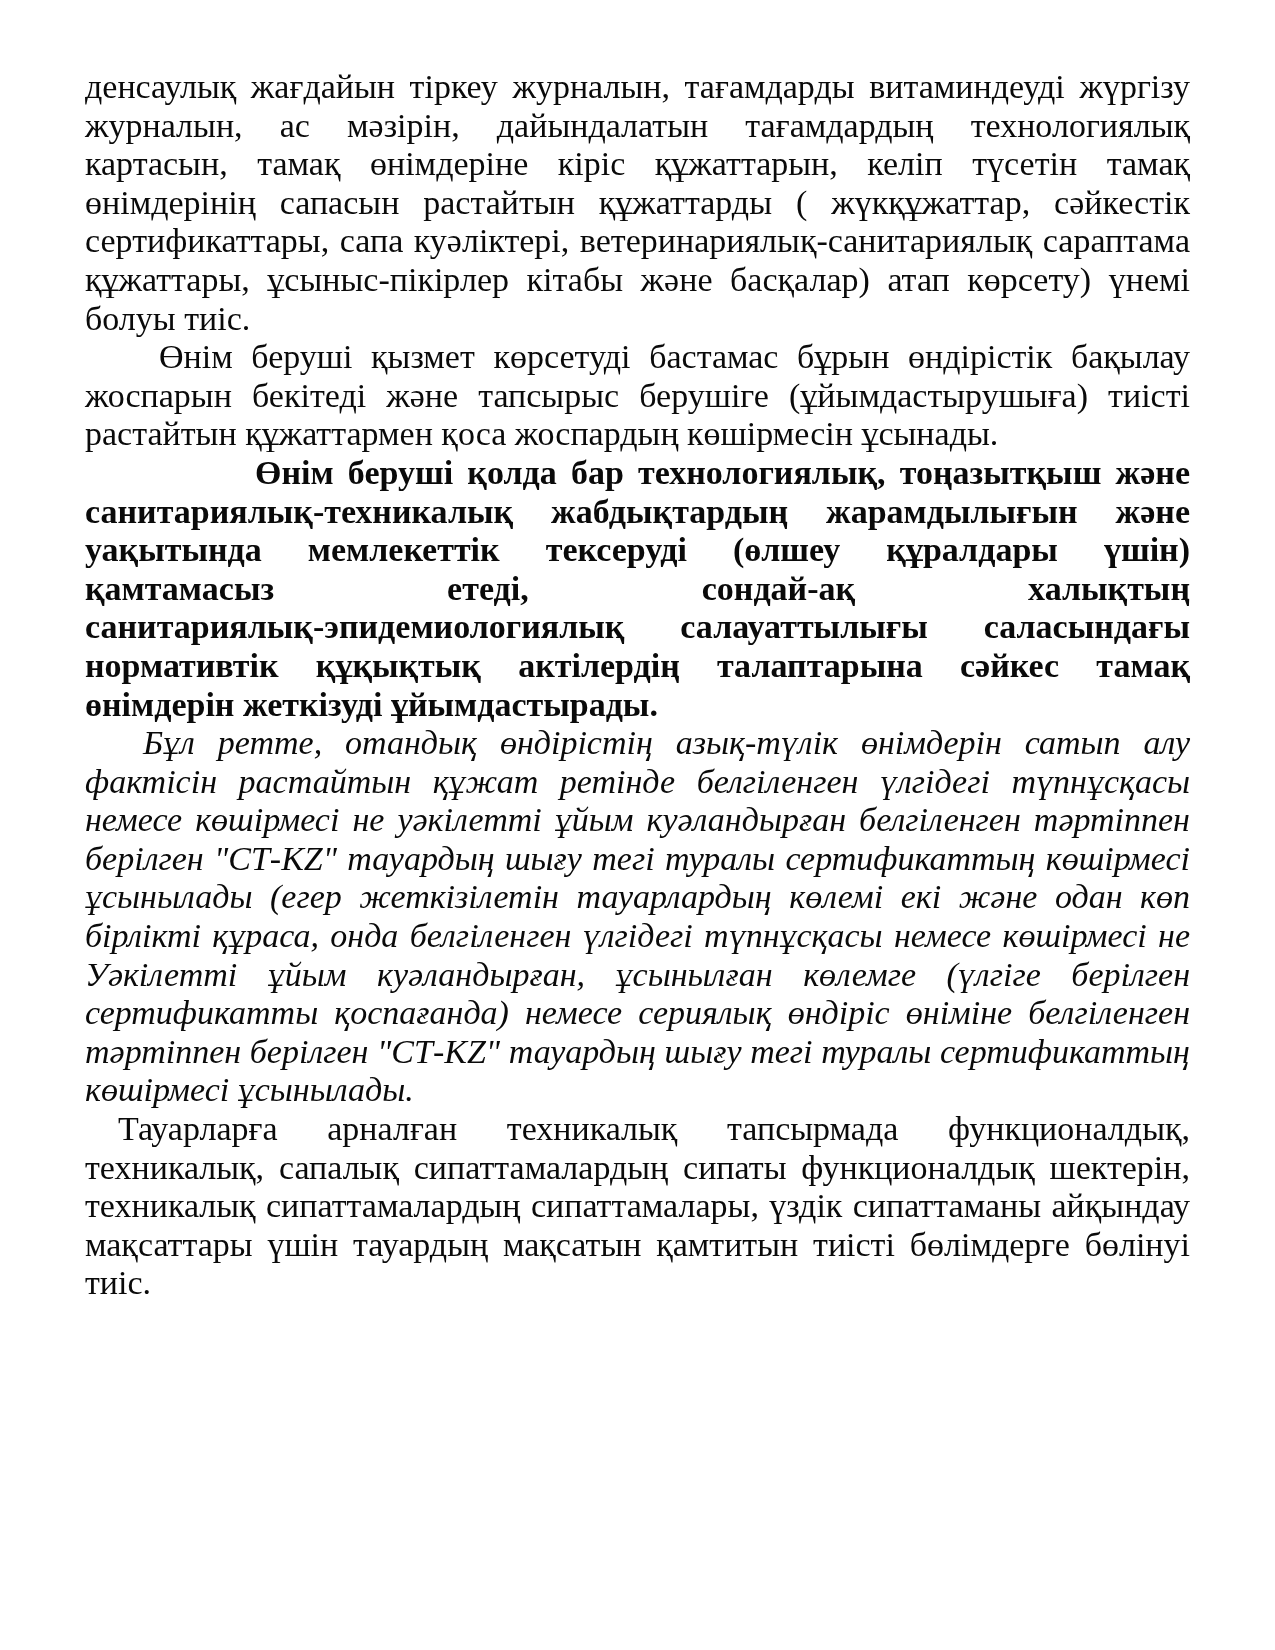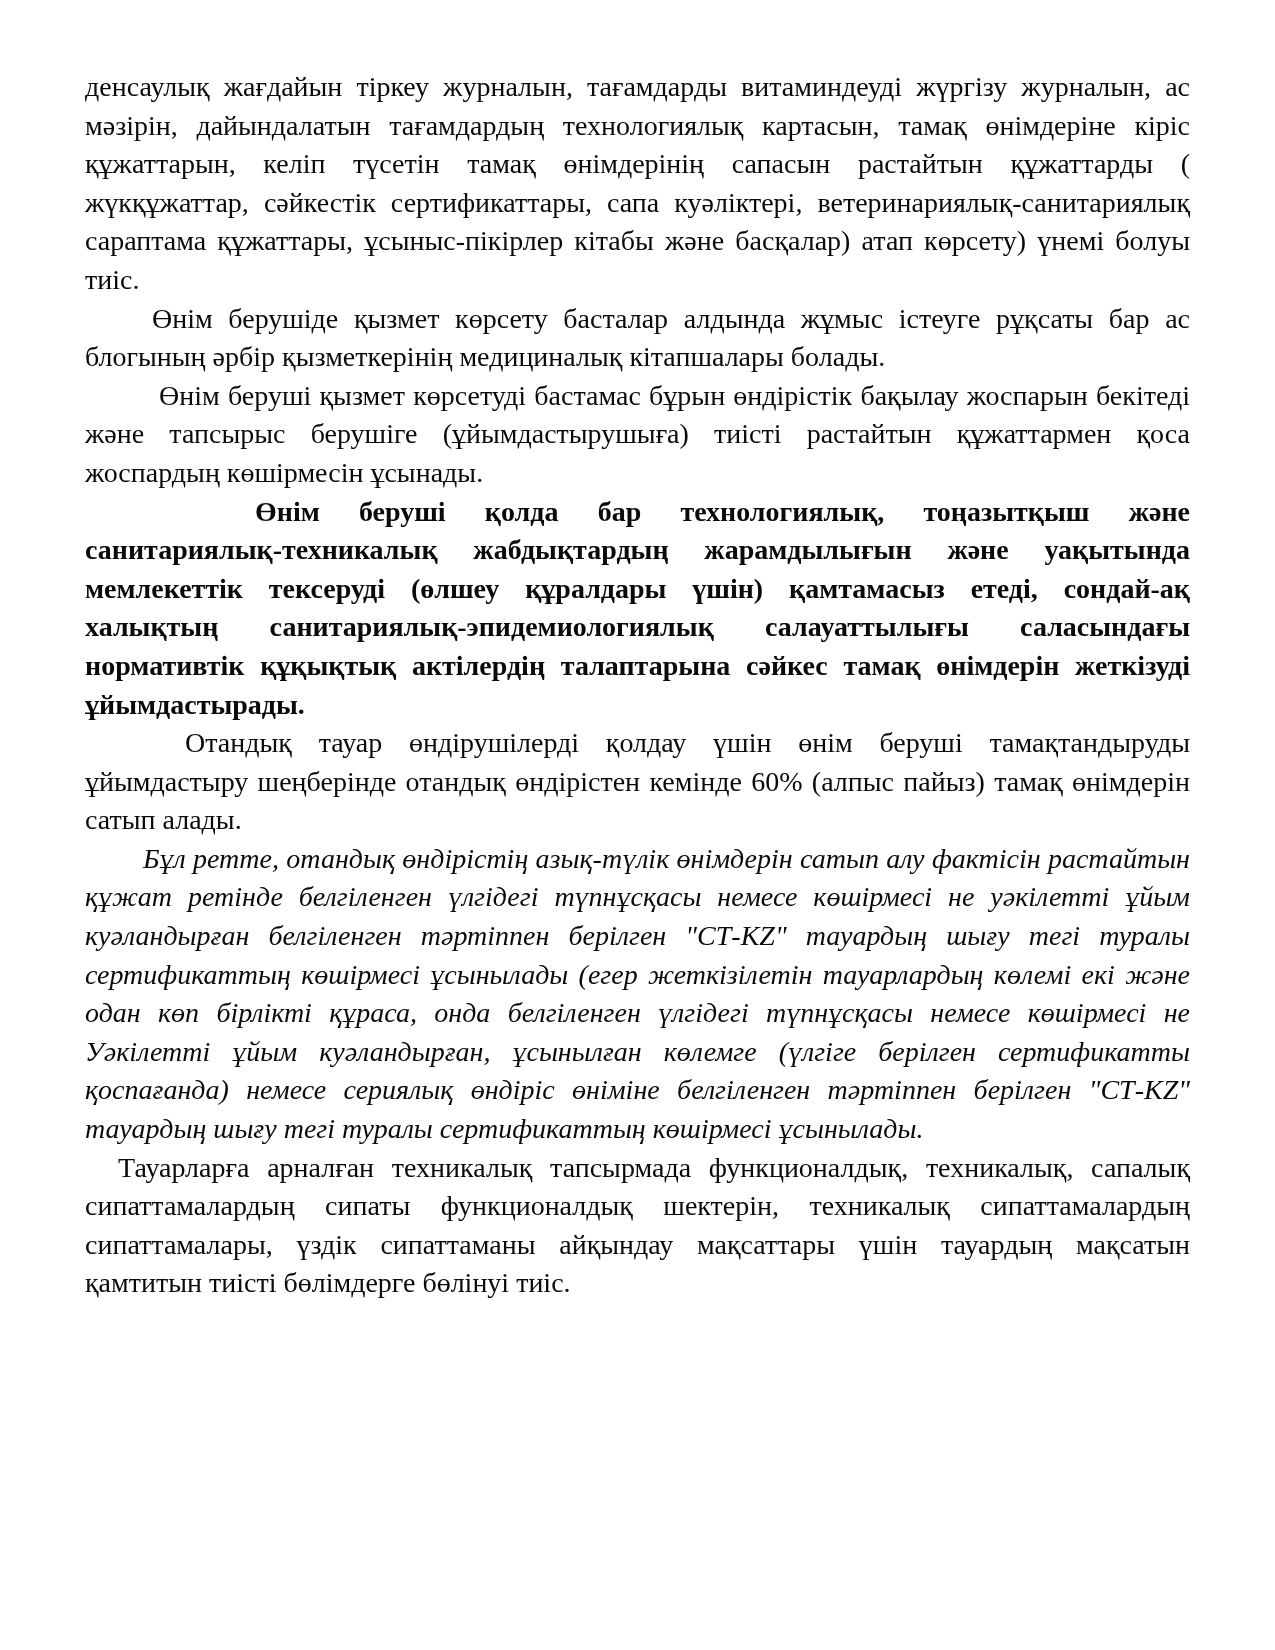--- a/index.html
+++ b/index.html
@@ -9,21 +9,21 @@
   }
   .page {
     position: relative;
     width: 1275px;
     height: 1650px;
     margin: 0 auto;
     background: #ffffff;
     box-sizing: border-box;
     padding: 68px 85px 0 85px;
     font-family: "Liberation Serif", "DejaVu Serif", serif;
-    font-size: 28px;
+    font-size: 34px;
     line-height: 38.6px;
     color: #0a0a0a;
     overflow: hidden;
   }
   .page p {
     margin: 0;
     padding: 0;
     text-align: justify;
   }
   
@@ -35,19 +35,17 @@
   .ind-100{ text-indent: 100px; }
   .ind-58 { text-indent: 58px; font-style: italic; }
   .ind-40 { text-indent: 40px; }
   .ind-33 { text-indent: 33px; }
 </style>
 </head>
 <body>
 
 <div class="page">
   <p class="ind-0">денсаулық жағдайын тіркеу журналын, тағамдарды витаминдеуді жүргізу журналын, ас мәзірін, дайындалатын тағамдардың технологиялық картасын, тамақ өнімдеріне кіріс құжаттарын, келіп түсетін тамақ өнімдерінің сапасын растайтын құжаттарды ( жүкқұжаттар, сәйкестік сертификаттары, сапа куәліктері, ветеринариялық‑санитариялық сараптама құжаттары, ұсыныс‑пікірлер кітабы және басқалар) атап көрсету) үнемі болуы тиіс.</p>
-  <p class="ind-67">Өнім берушіде қызмет көрсету басталар алдында жұмыс істеуге рұқсаты бар ас блогының әрбір қызметкерінің медициналық кітапшалары болады.</p>
   <p class="ind-74">Өнім беруші қызмет көрсетуді бастамас бұрын өндірістік бақылау жоспарын бекітеді және тапсырыс берушіге (ұйымдастырушыға) тиісті растайтын құжаттармен қоса жоспардың көшірмесін ұсынады.</p>
   <p class="ind-170">Өнім беруші қолда бар технологиялық, тоңазытқыш және санитариялық‑техникалық жабдықтардың жарамдылығын және уақытында мемлекеттік тексеруді (өлшеу құралдары үшін) қамтамасыз етеді, сондай‑ақ халықтың санитариялық‑эпидемиологиялық салауаттылығы саласындағы нормативтік құқықтық актілердің талаптарына сәйкес тамақ өнімдерін жеткізуді ұйымдастырады.</p>
-  <p class="ind-100">Отандық тауар өндірушілерді қолдау үшін өнім беруші тамақтандыруды ұйымдастыру шеңберінде отандық өндірістен кемінде 60% (алпыс пайыз) тамақ өнімдерін сатып алады.</p>
   <p class="ind-58">Бұл ретте, отандық өндірістің азық-түлік өнімдерін сатып алу фактісін растайтын құжат ретінде белгіленген үлгідегі түпнұсқасы немесе көшірмесі не уәкілетті ұйым куәландырған белгіленген тәртіппен берілген "СТ-KZ" тауардың шығу тегі туралы сертификаттың көшірмесі ұсынылады (егер жеткізілетін тауарлардың көлемі екі және одан көп бірлікті құраса, онда белгіленген үлгідегі түпнұсқасы немесе көшірмесі не Уәкілетті ұйым куәландырған, ұсынылған көлемге (үлгіге берілген сертификатты қоспағанда) немесе сериялық өндіріс өніміне белгіленген тәртіппен берілген "СТ-KZ" тауардың шығу тегі туралы сертификаттың көшірмесі ұсынылады.</p>
   <p class="ind-33">Тауарларға арналған техникалық тапсырмада функционалдық, техникалық, сапалық сипаттамалардың сипаты функционалдық шектерін, техникалық сипаттамалардың сипаттамалары, үздік сипаттаманы айқындау мақсаттары үшін тауардың мақсатын қамтитын тиісті бөлімдерге бөлінуі тиіс.</p>
 </div>
 
 </body></html>

